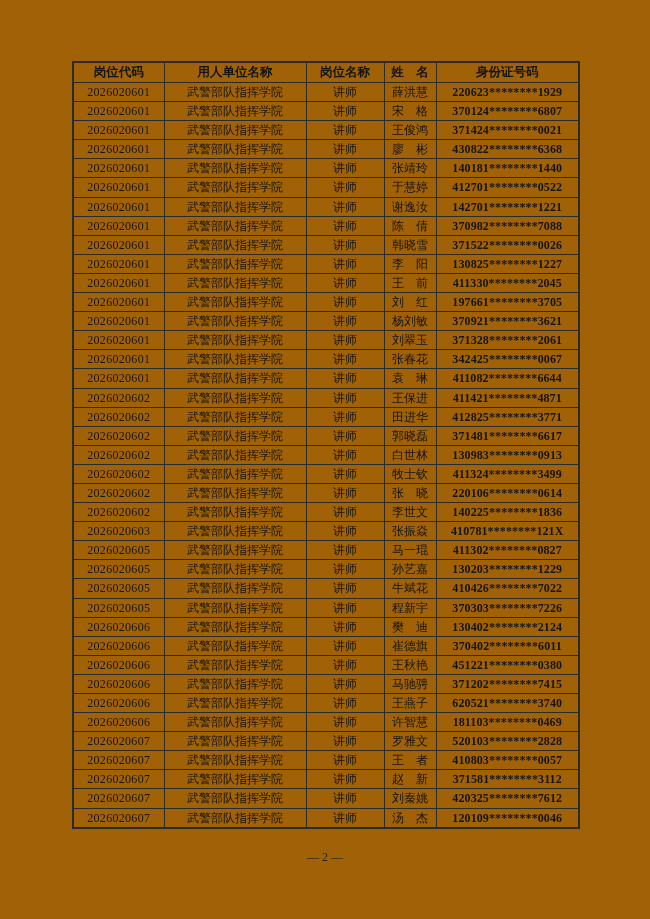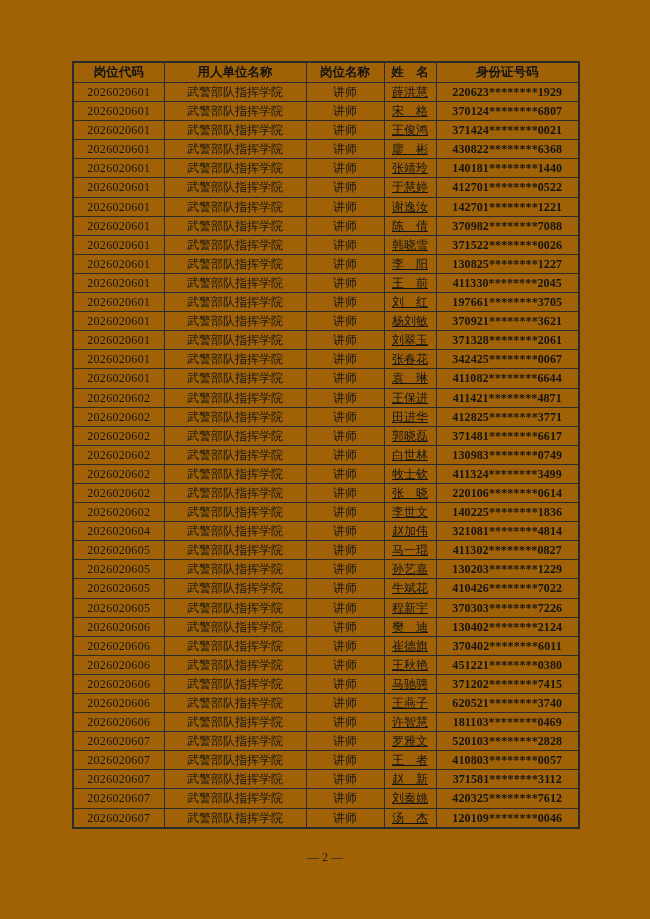--- a/index.html
+++ b/index.html
@@ -51,21 +51,20 @@
     letter-spacing: 0.3px;
   }
   td.col1 {
     font-size: 12px;
   }
   td.col2 {
     font-size: 12px;
   }
   td.col3 {
     font-size: 12px;
-    text-decoration: underline;
   }
   td.col4 {
     font-size: 11.5px;
     letter-spacing: 0.1px;
     font-weight: bold;
   }
   .page-footer {
     position: absolute;
     top: 850px;
     left: 0;
@@ -230,21 +229,21 @@
           <td class="col1">武警部队指挥学院</td>
           <td class="col2">讲师</td>
           <td class="col3">郭晓磊</td>
           <td class="col4">371481********6617</td>
         </tr>
         <tr>
           <td class="col0">2026020602</td>
           <td class="col1">武警部队指挥学院</td>
           <td class="col2">讲师</td>
           <td class="col3">白世林</td>
-          <td class="col4">130983********0749</td>
+          <td class="col4">130983********0913</td>
         </tr>
         <tr>
           <td class="col0">2026020602</td>
           <td class="col1">武警部队指挥学院</td>
           <td class="col2">讲师</td>
           <td class="col3">牧士钦</td>
           <td class="col4">411324********3499</td>
         </tr>
         <tr>
           <td class="col0">2026020602</td>
@@ -254,25 +253,25 @@
           <td class="col4">220106********0614</td>
         </tr>
         <tr>
           <td class="col0">2026020602</td>
           <td class="col1">武警部队指挥学院</td>
           <td class="col2">讲师</td>
           <td class="col3">李世文</td>
           <td class="col4">140225********1836</td>
         </tr>
         <tr>
-          <td class="col0">2026020604</td>
-          <td class="col1">武警部队指挥学院</td>
-          <td class="col2">讲师</td>
-          <td class="col3">赵加伟</td>
-          <td class="col4">321081********4814</td>
+          <td class="col0">2026020603</td>
+          <td class="col1">武警部队指挥学院</td>
+          <td class="col2">讲师</td>
+          <td class="col3">张振焱</td>
+          <td class="col4">410781********121X</td>
         </tr>
         <tr>
           <td class="col0">2026020605</td>
           <td class="col1">武警部队指挥学院</td>
           <td class="col2">讲师</td>
           <td class="col3">马一琨</td>
           <td class="col4">411302********0827</td>
         </tr>
         <tr>
           <td class="col0">2026020605</td>

